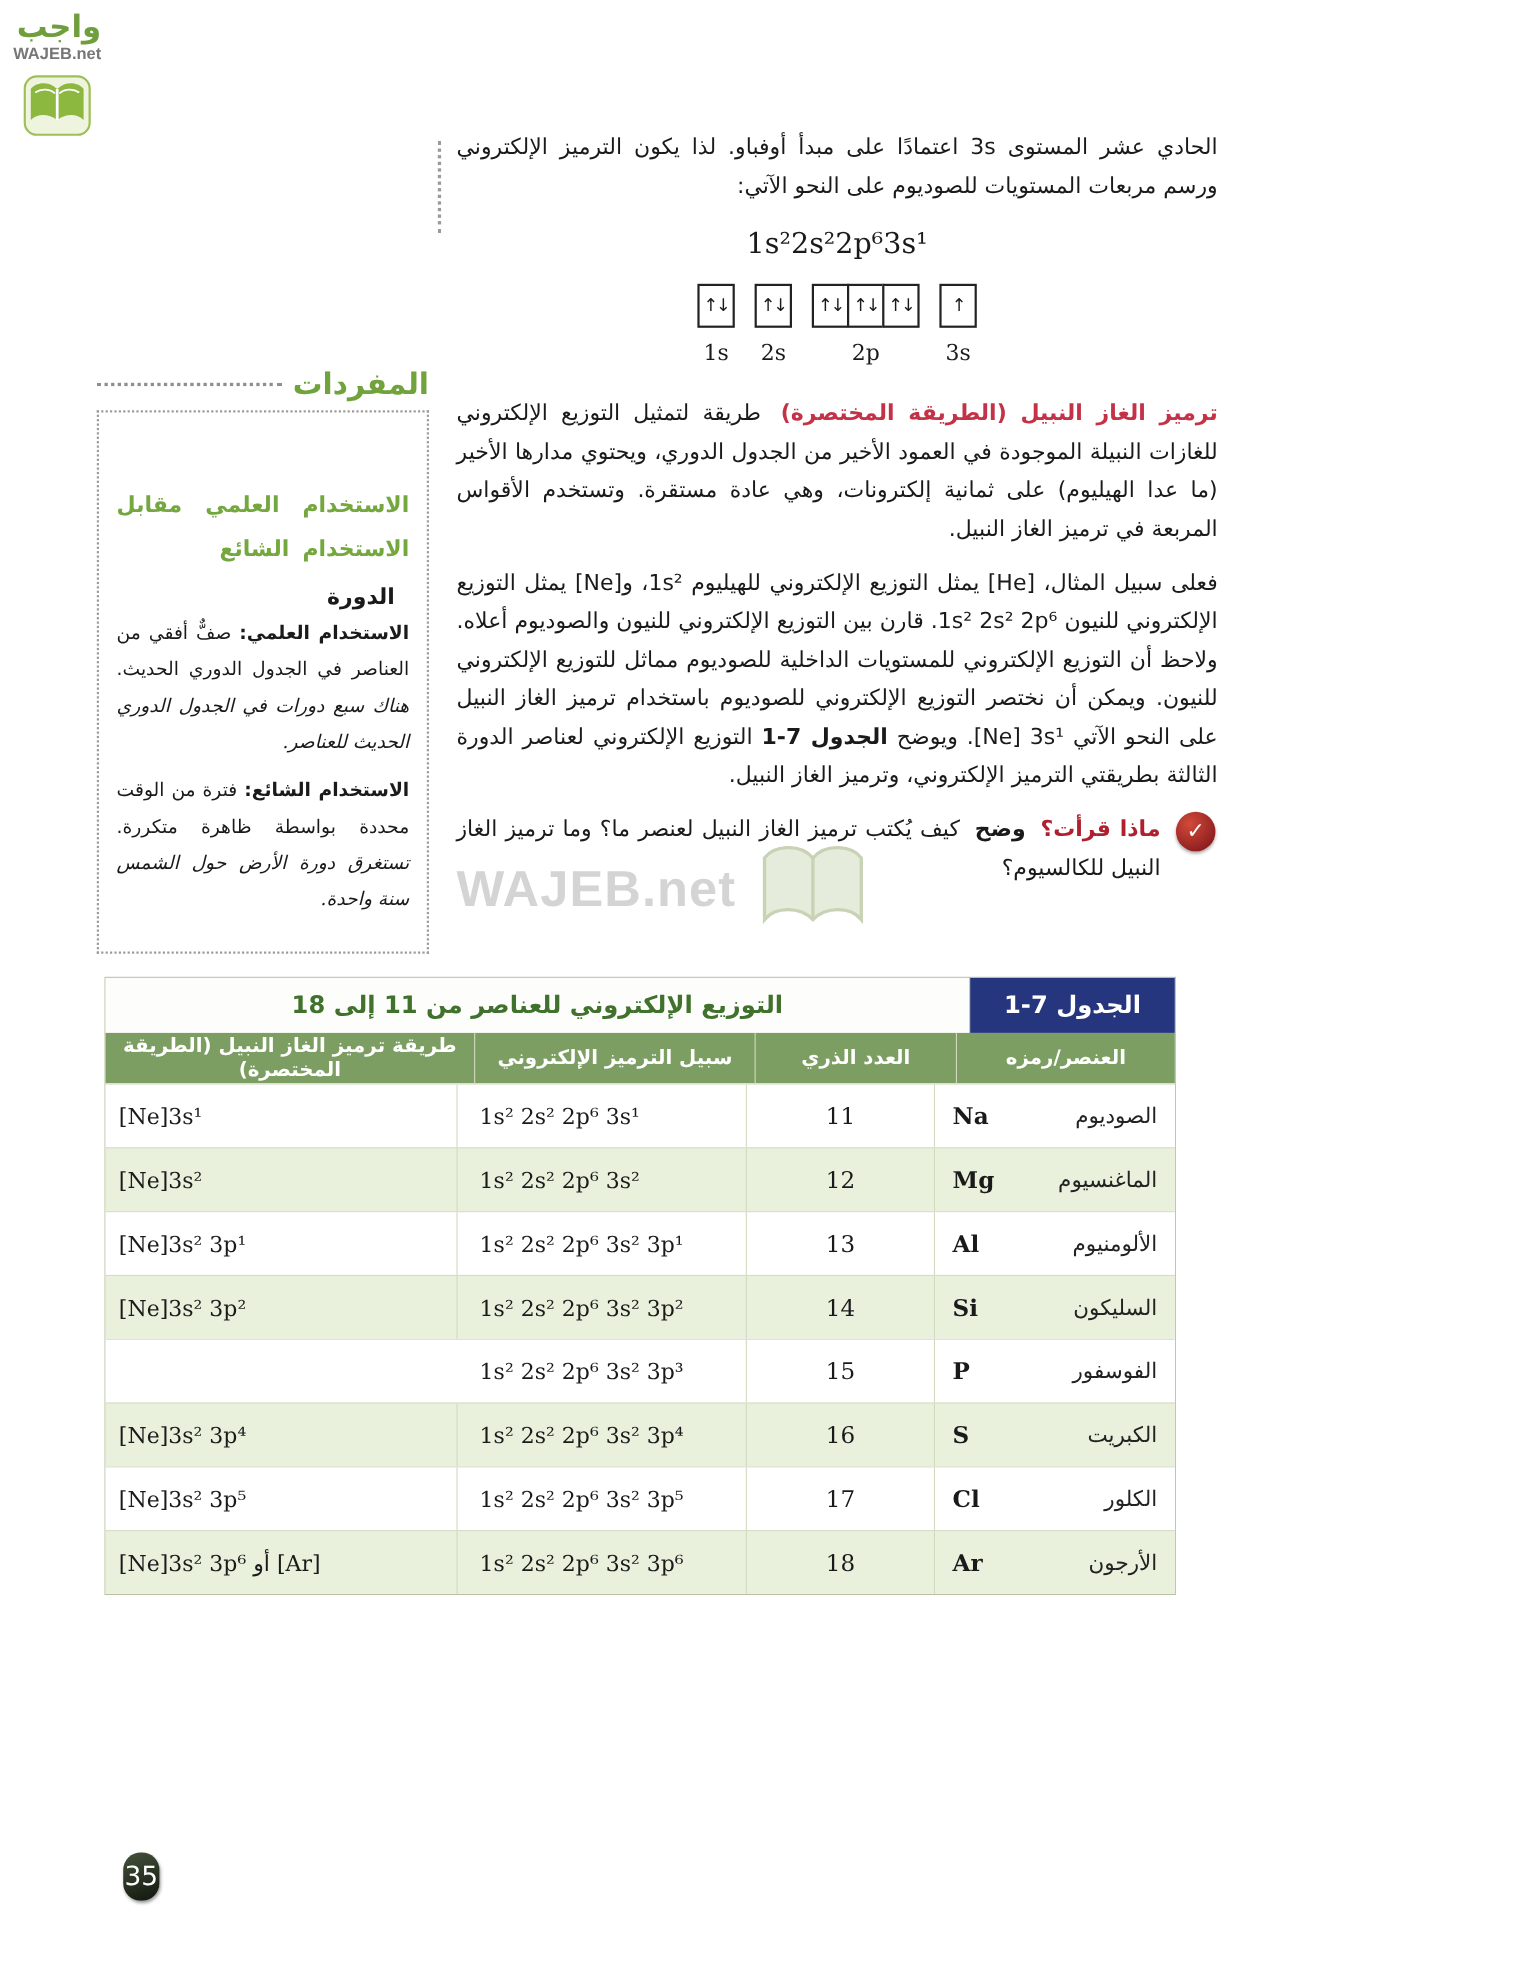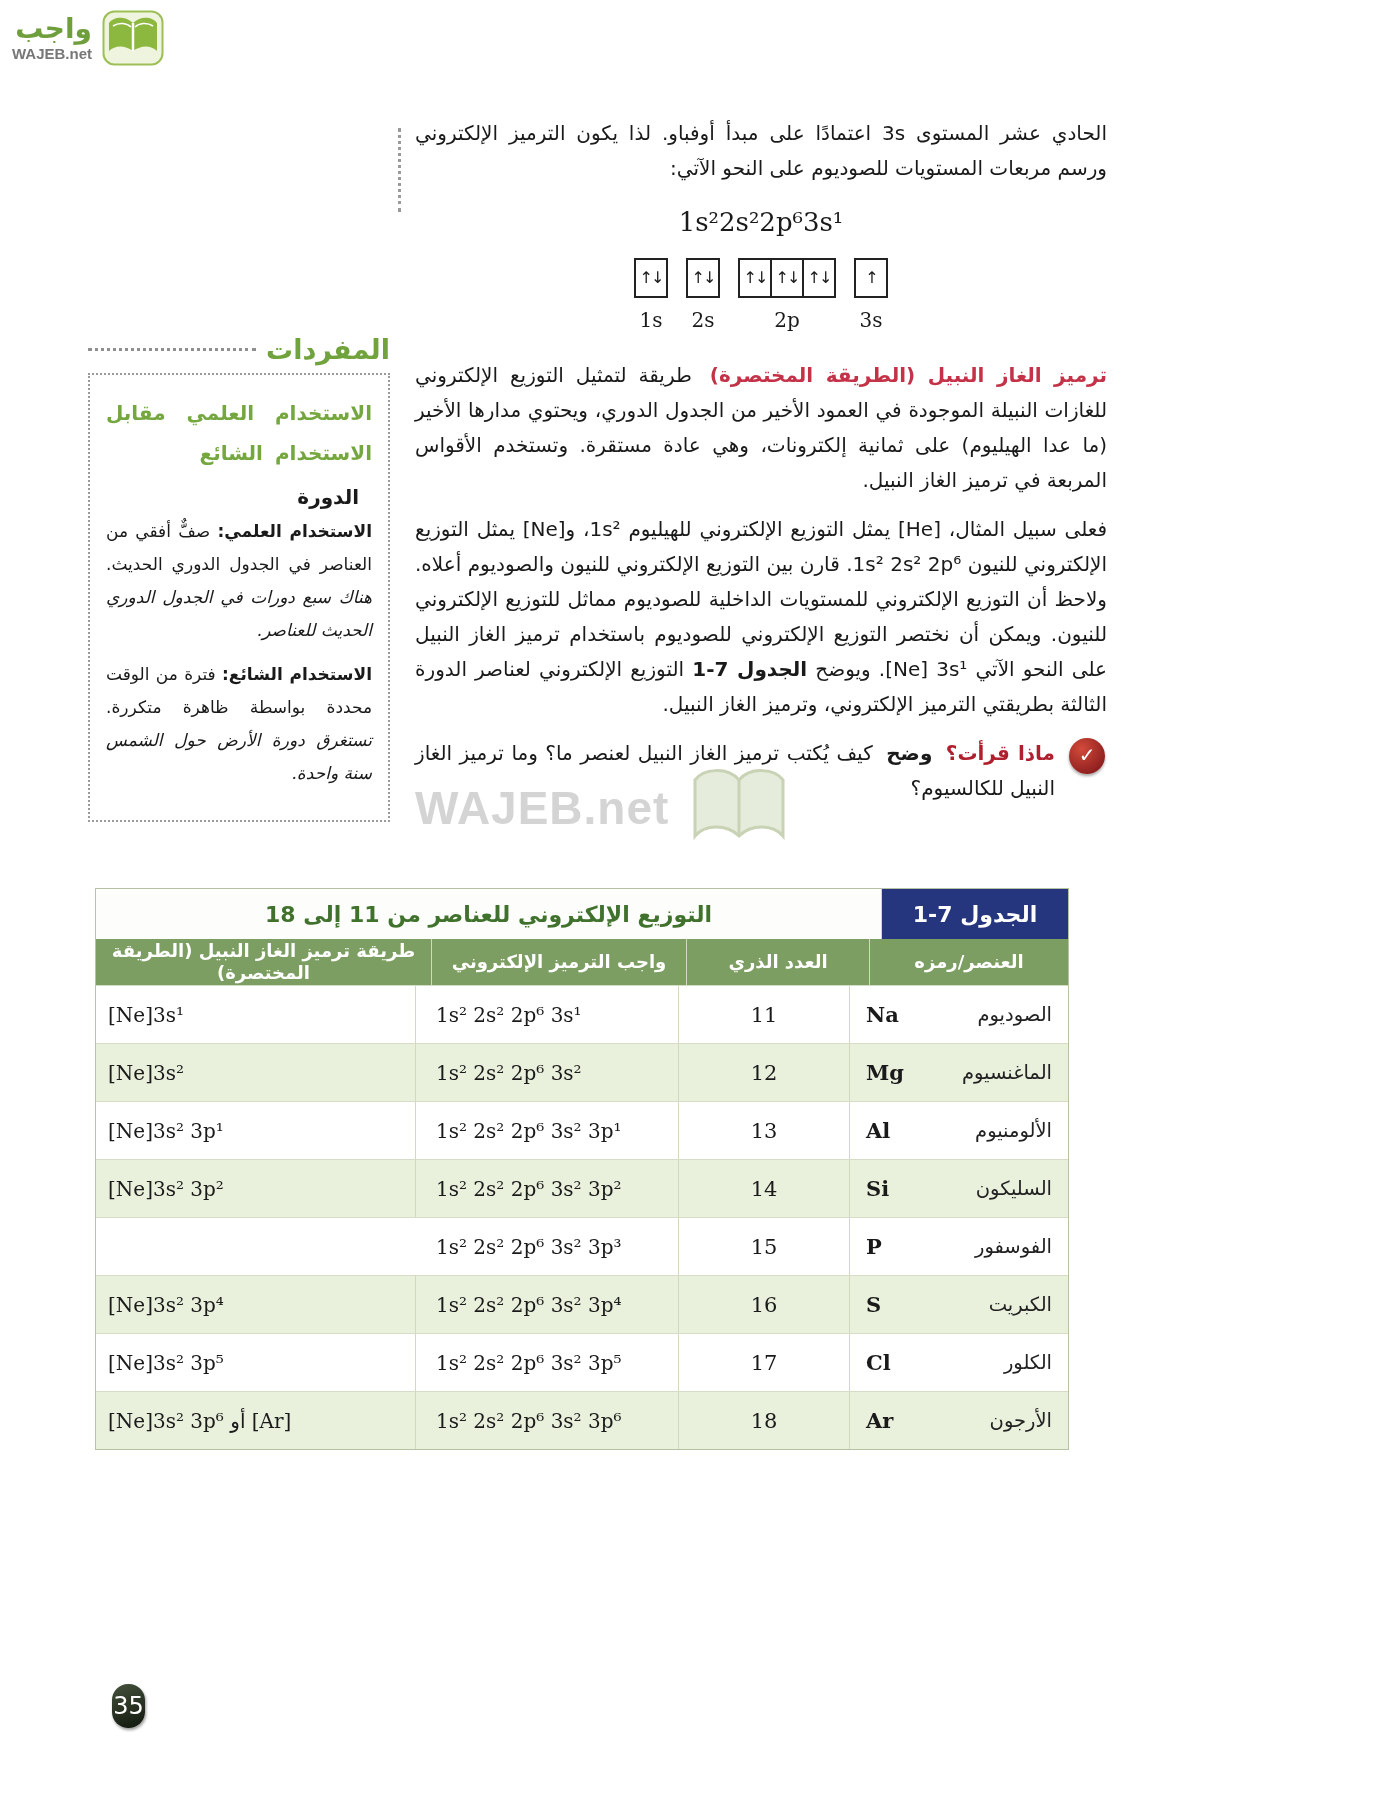--- a/index.html
+++ b/index.html
@@ -1,20 +1,20 @@
 <!DOCTYPE html>
 <html lang="ar" dir="rtl"><head>
 <meta charset="utf-8">
 <style>
   html,body{margin:0;padding:0;background:#ffffff;}
   .page{position:relative;width:1396px;height:1800px;margin:0 auto;background:#ffffff;overflow:hidden;
         font-family:"DejaVu Sans",sans-serif;color:#1a1a1a;}
 
   
-  .logo{position:absolute;top:10px;left:12px;display:flex;align-items:center;gap:10px;direction:ltr;z-index:3;}
+  .logo{position:absolute;top:10px;left:12px;display:flex;align-items:center;gap:10px;direction:ltr;z-index:3;flex-direction:column;}
   .logo-text{text-align:right;}
   .logo-ar{color:#6f9e3c;font-weight:bold;font-size:28px;line-height:1.1;}
   .logo-en{color:#777;font-size:15px;font-family:"Liberation Sans",sans-serif;font-weight:bold;}
   .logo-icon svg{display:block;}
 
   
   .p1-rule{position:absolute;left:398px;top:128px;height:84px;border-left:3px dotted #9a9a9a;z-index:2;}
 
   
   .main-col{position:absolute;top:116px;left:415px;width:692px;z-index:2;
@@ -39,21 +39,21 @@
               box-shadow:0 2px 3px rgba(0,0,0,.35);}
   .rc-label{color:#b01f2e;font-weight:bold;margin-inline-end:6px;}
   .rc-verb{font-weight:bold;margin-inline-end:6px;}
 
   
   .sidebar{position:absolute;top:334px;left:88px;width:302px;z-index:2;}
   .sb-titlerow{display:flex;align-items:center;gap:10px;}
   .sb-title{color:#71a33c;font-weight:bold;font-size:27px;white-space:nowrap;}
   .sb-rule{flex:1;border-top:3px dotted #8f8f8f;height:0;}
   .sb-box{border:2px dotted #9b9b9b;margin-top:8px;padding:18px 16px 20px;background:#fff;}
-  .sb-subtitle{color:#74a73e;font-weight:bold;font-size:20px;line-height:2;word-spacing:5px;text-align:justify;}
+  .sb-subtitle{color:#74a73e;font-weight:bold;font-size:20px;line-height:2;word-spacing:5px;text-align:justify;margin-top:45px;}
   .sb-term{font-weight:bold;font-size:20px;margin:12px 13px 6px;}
   .sb-p{font-size:17px;line-height:1.95;margin:0 0 10px;text-align:justify;}
   .sb-label{font-weight:bold;}
   .sb-italic{font-style:italic;font-family:"DejaVu Serif",serif;}
 
   
   .watermark{position:absolute;top:762px;left:415px;display:flex;align-items:center;gap:16px;direction:ltr;z-index:0;}
   .wm-text{font-family:"Liberation Sans",sans-serif;font-weight:bold;font-size:46px;color:#d4d4d4;letter-spacing:1px;}
   .wm-book svg{display:block;}
 
@@ -202,21 +202,21 @@
   </div>
 
   <div class="etable">
     <div class="t-titlerow">
       <div class="t-badge">الجدول 7-1</div>
       <div class="t-title">التوزيع الإلكتروني للعناصر من 11 إلى 18</div>
     </div>
     <div class="t-headrow">
       <div class="tc th w-el">العنصر/رمزه</div>
       <div class="tc th w-z">العدد الذري</div>
-      <div class="tc th w-cfg">واجب الترميز الإلكتروني</div>
+      <div class="tc th w-cfg">سبيل الترميز الإلكتروني</div>
       <div class="tc th w-noble">طريقة ترميز الغاز النبيل (الطريقة المختصرة)</div>
     </div>
     <div>
         <div class="trow">
           <div class="tc w-el tc-el-data">
             <span class="el-name">الصوديوم</span>
             <span class="el-sym">Na</span>
           </div>
           <div class="tc w-z z-data">11</div>
           <div class="tc w-cfg cfg-data">1s² 2s² 2p⁶ 3s¹</div>

